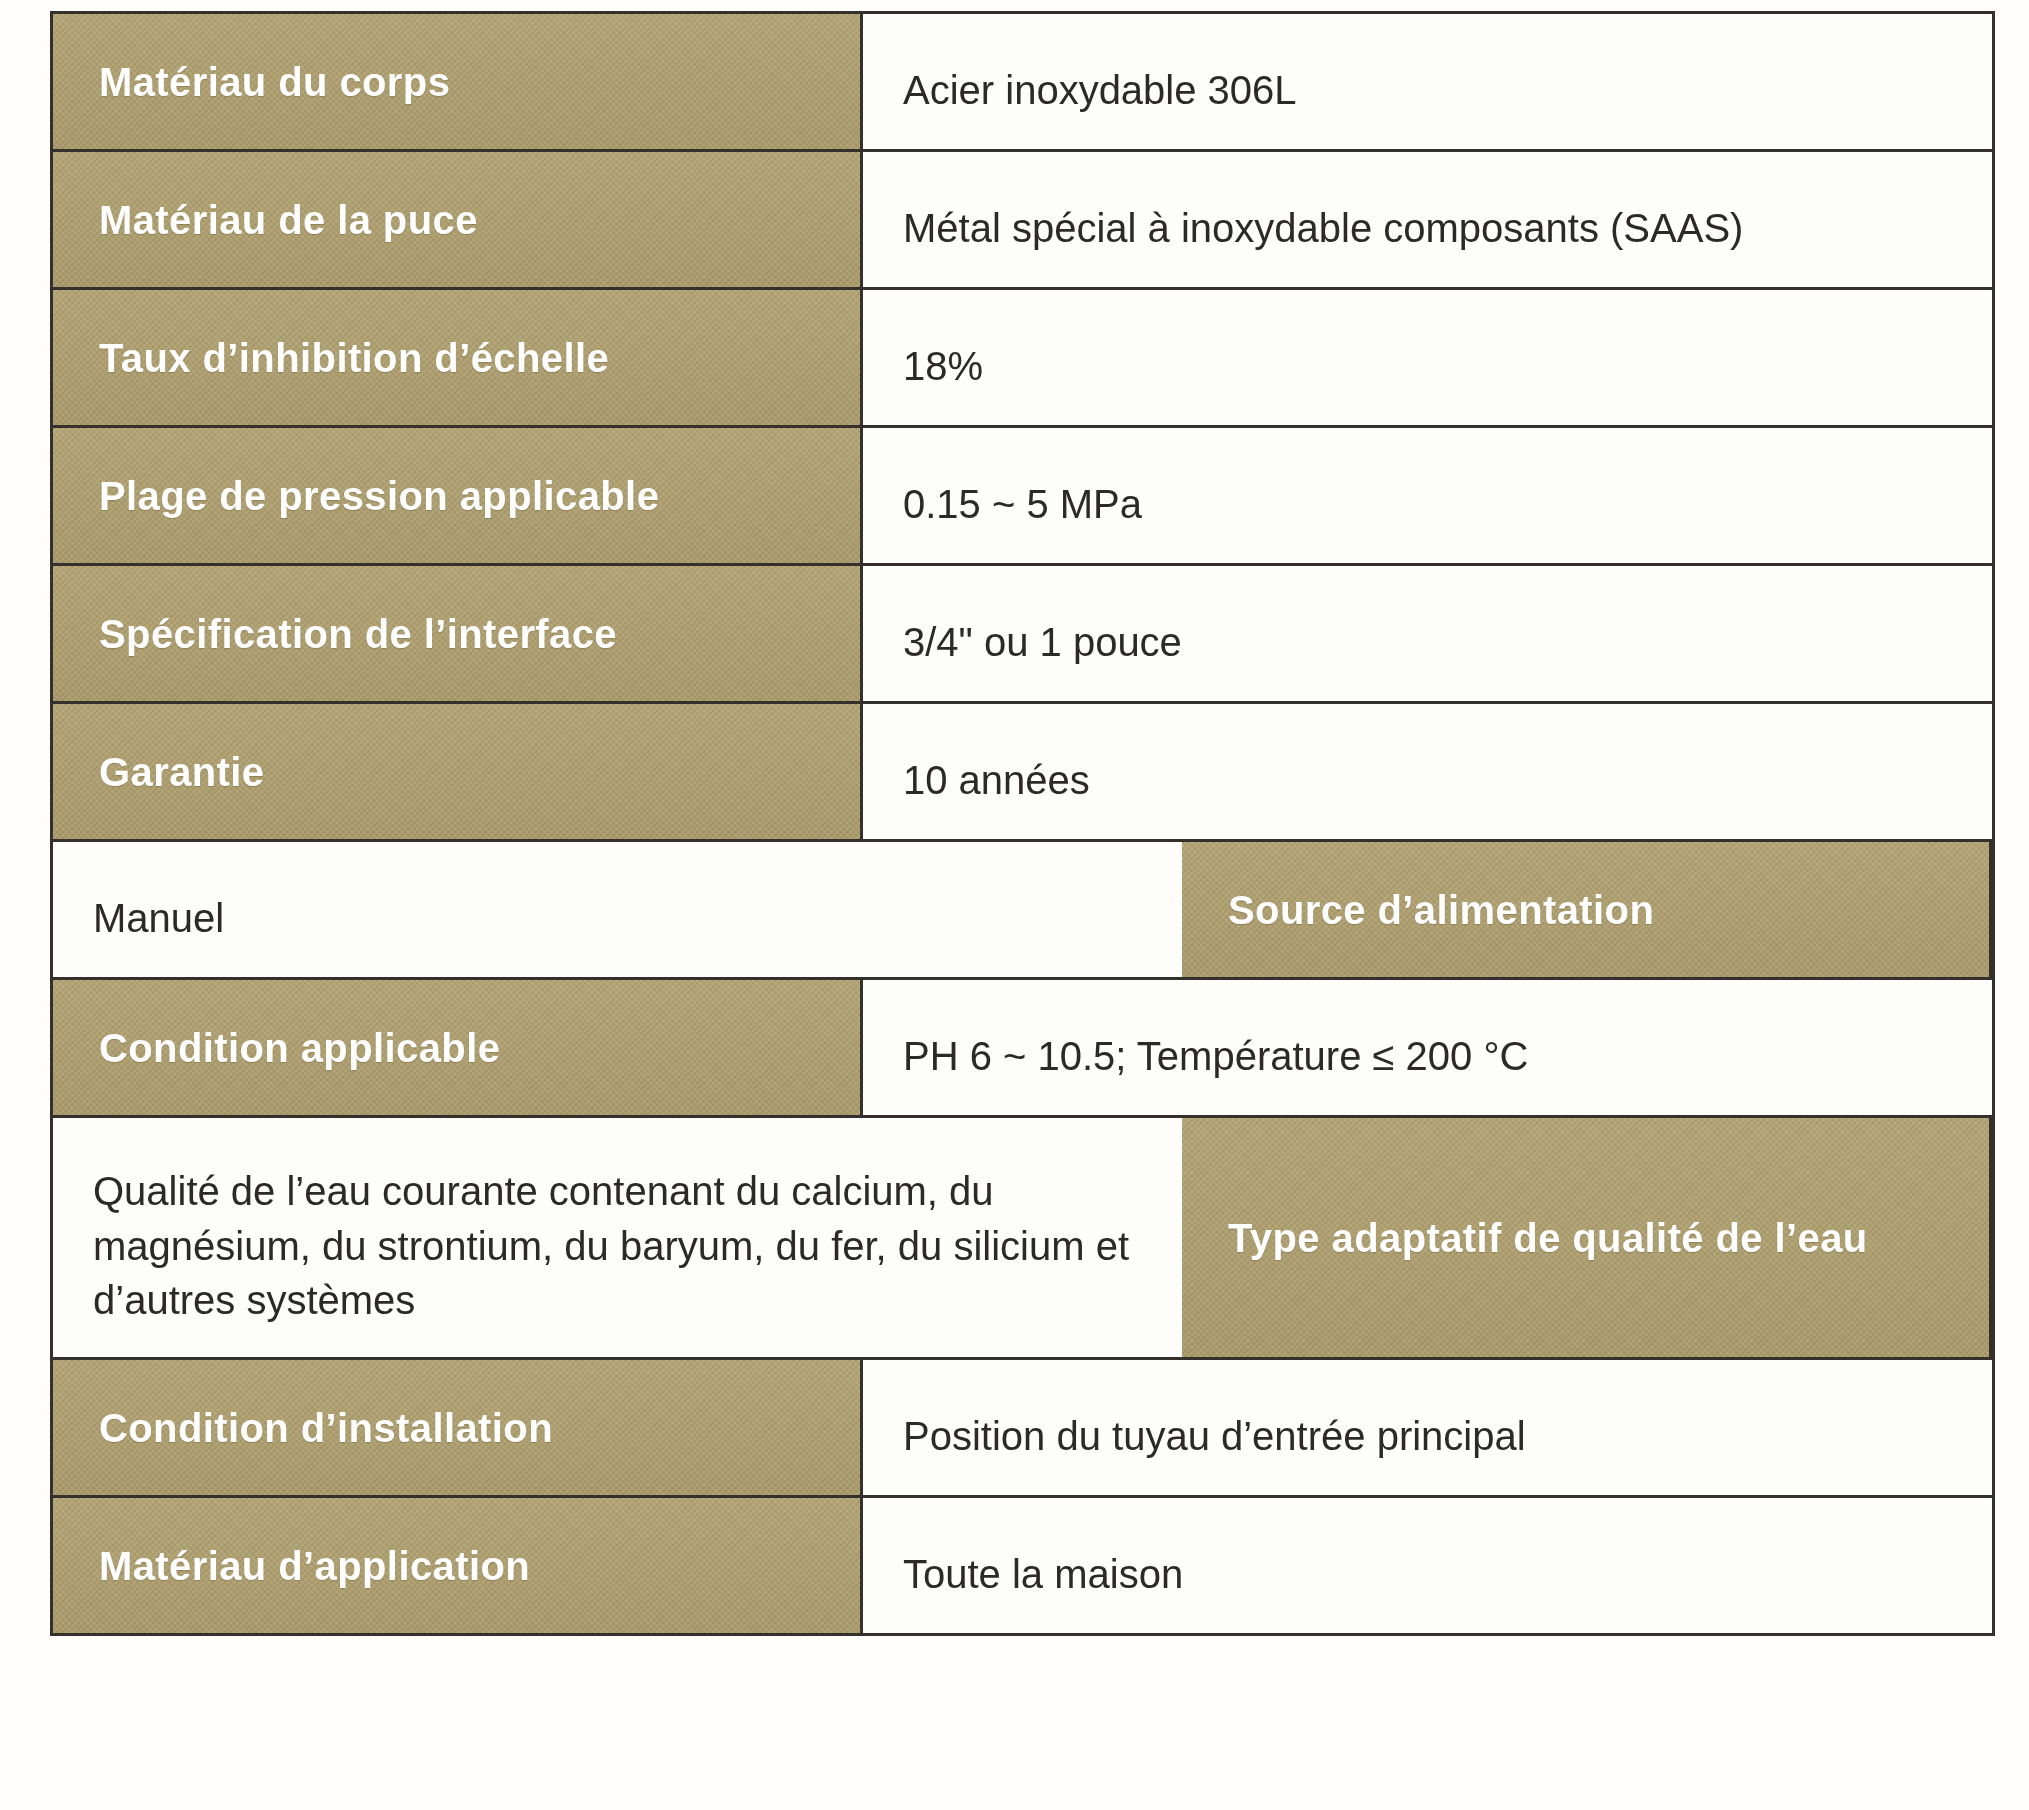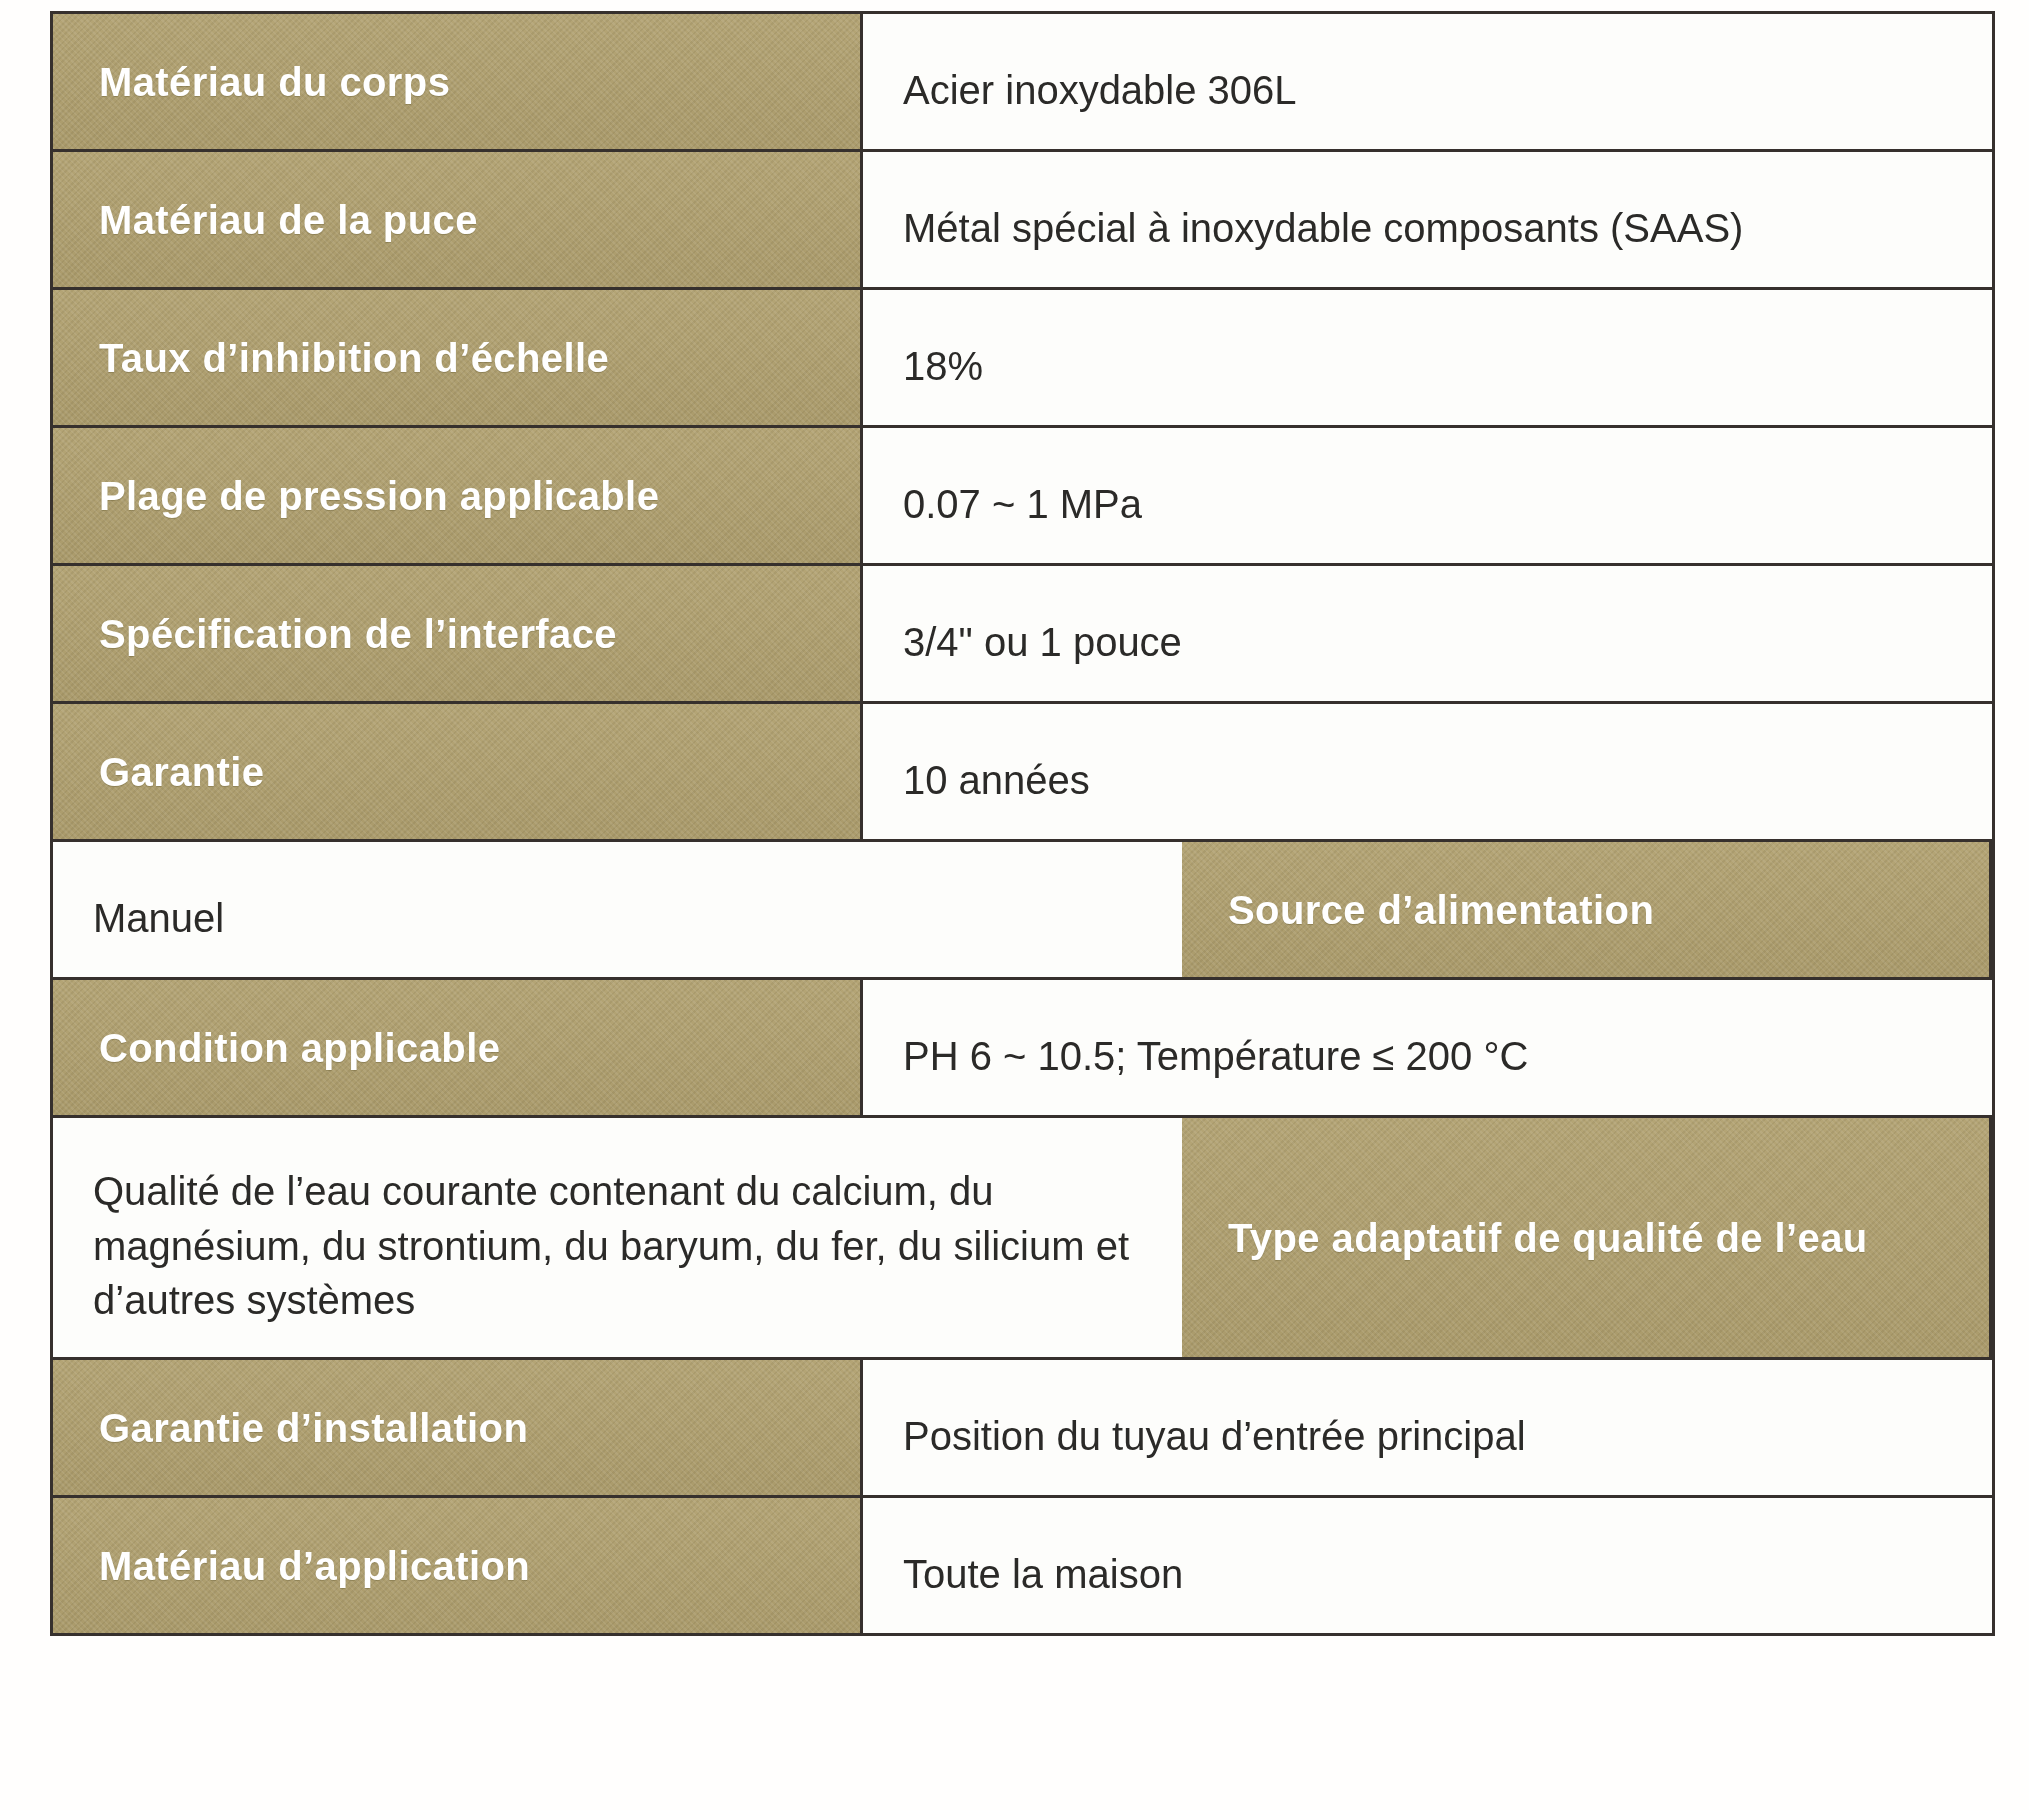--- a/index.html
+++ b/index.html
@@ -78,21 +78,21 @@
     <div class="cell value">Métal spécial à inoxydable composants (SAAS)</div>
   </div>
 
   <div class="row">
     <div class="cell label">Taux d’inhibition d’échelle</div>
     <div class="cell value">18%</div>
   </div>
 
   <div class="row">
     <div class="cell label">Plage de pression applicable</div>
-    <div class="cell value">0.07 ~ 1 MPa</div>
+    <div class="cell value">0.15 ~ 5 MPa</div>
   </div>
 
   <div class="row">
     <div class="cell label">Spécification de l’interface</div>
     <div class="cell value">3/4" ou 1 pouce</div>
   </div>
 
 
   <div class="row">
     <div class="cell label">Garantie</div>
@@ -108,21 +108,21 @@
     <div class="cell label">Condition applicable</div>
     <div class="cell value">PH 6 ~ 10.5; Température ≤ 200 °C</div>
   </div>
 
   <div class="row tall">
     <div class="cell value">Qualité de l’eau courante contenant du calcium, du magnésium, du strontium, du baryum, du fer, du silicium et d’autres systèmes</div>
     <div class="cell label">Type adaptatif de qualité de l’eau</div>
   </div>
 
   <div class="row">
-    <div class="cell label">Garantie d’installation</div>
+    <div class="cell label">Condition d’installation</div>
     <div class="cell value">Position du tuyau d’entrée principal</div>
   </div>
 
   <div class="row">
     <div class="cell label">Matériau d’application</div>
     <div class="cell value">Toute la maison</div>
   </div>
 
 </div>
 

